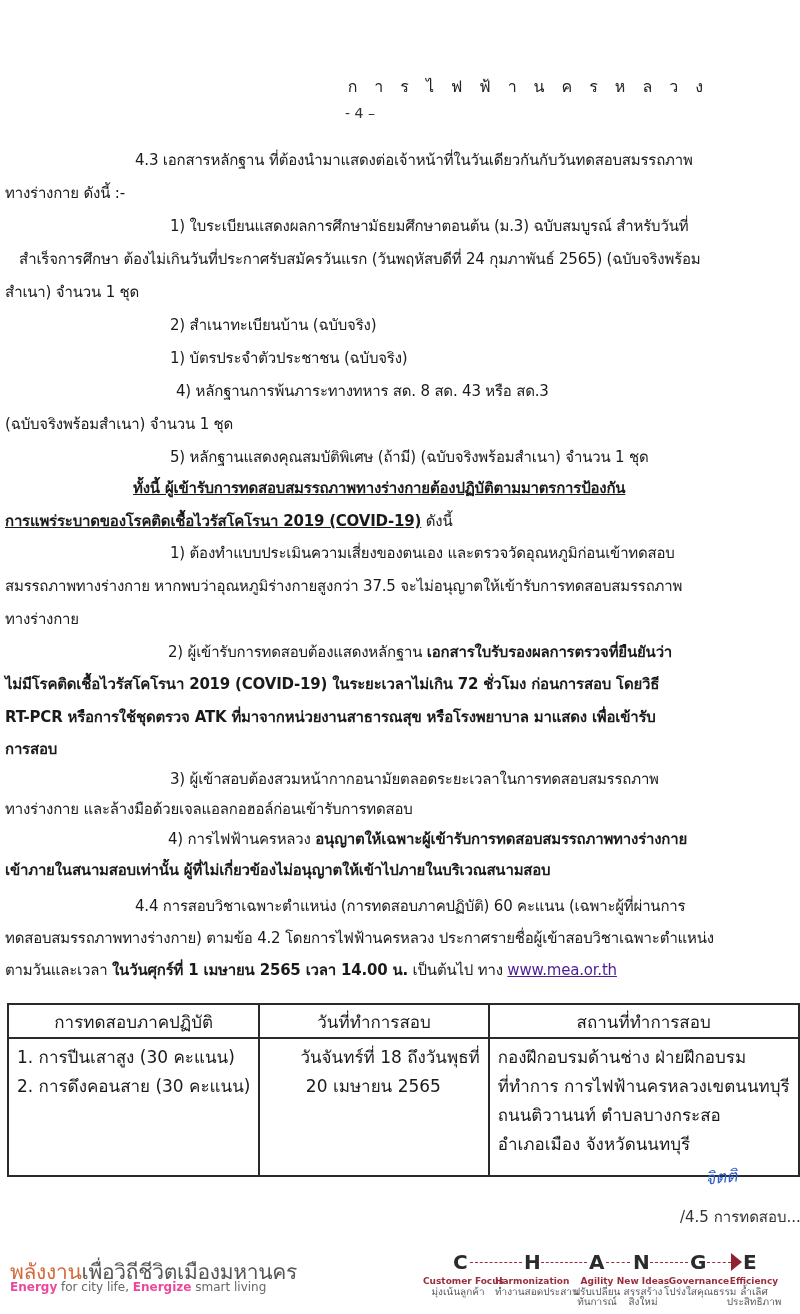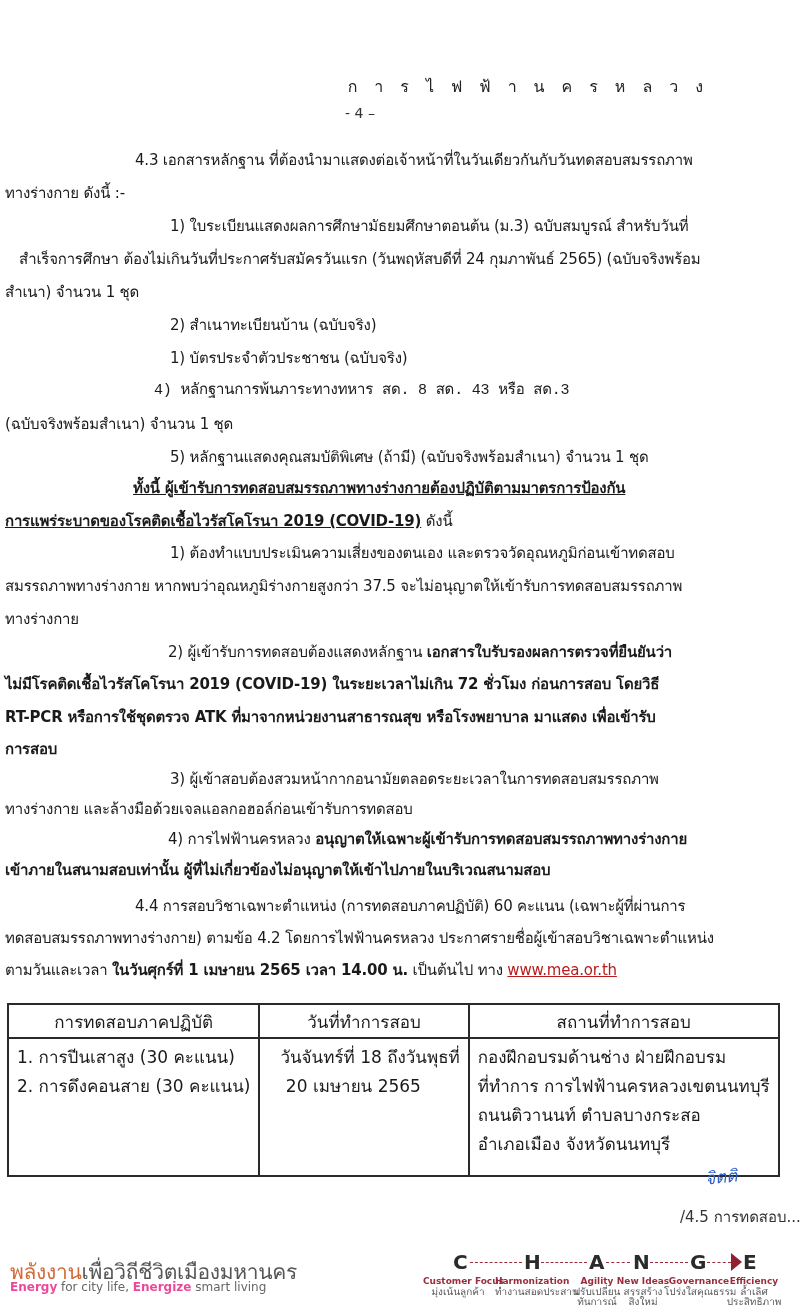--- a/index.html
+++ b/index.html
@@ -5,21 +5,21 @@
     html, body { margin: 0; padding: 0; background: #ffffff; }
     body {
       width: 800px; height: 1314px; position: relative; overflow: hidden;
       font-family: "DejaVu Sans", "Liberation Sans", sans-serif;
       color: #1a1a1a;
     }
     .abs { position: absolute; white-space: nowrap; }
     .line { font-size: 15px; line-height: 20px; letter-spacing: -0.2px; }
     .bold { font-weight: bold; }
     .u { text-decoration: underline; }
-    .link { color: #b91c1c; text-decoration: underline; }
+    .link { color: #4c1d95; text-decoration: underline; }
     .header-title {
       left: 0; width: 720px; text-align: right; top: 74px;
       font-size: 16px; letter-spacing: 17px; color: #222;
     }
     .header-page { left: 0; width: 720px; text-align: center; top: 105px; font-size: 14px; color: #333; }
 
     table.exam {
       position: absolute; left: 7px; top: 1003px; width: 628px;
       border-collapse: collapse; font-size: 17px;
     }
@@ -56,21 +56,21 @@
 <div class="abs header-title">การไฟฟ้านครหลวง</div>
 <div class="abs header-page">- 4 –</div>
 
 <div class="abs line" style="left:135px; top:150px;">4.3  เอกสารหลักฐาน ที่ต้องนำมาแสดงต่อเจ้าหน้าที่ในวันเดียวกันกับวันทดสอบสมรรถภาพ</div>
 <div class="abs line" style="left:5px; top:183px;">ทางร่างกาย ดังนี้ :-</div>
 <div class="abs line" style="left:170px; top:216px;">1)  ใบระเบียนแสดงผลการศึกษามัธยมศึกษาตอนต้น (ม.3) ฉบับสมบูรณ์ สำหรับวันที่</div>
 <div class="abs line" style="left:13px; top:249px;margin-left:6px;">สำเร็จการศึกษา ต้องไม่เกินวันที่ประกาศรับสมัครวันแรก (วันพฤหัสบดีที่ 24 กุมภาพันธ์ 2565) (ฉบับจริงพร้อม</div>
 <div class="abs line" style="left:5px; top:282px;">สำเนา) จำนวน 1 ชุด</div>
 <div class="abs line" style="left:170px; top:315px;">2)  สำเนาทะเบียนบ้าน (ฉบับจริง)</div>
 <div class="abs line" style="left:170px; top:348px;">1)  บัตรประจำตัวประชาชน (ฉบับจริง)</div>
-<div class="abs line" style="left:154px; top:381px;font-family:Liberation Mono, monospace;">4)  หลักฐานการพ้นภาระทางทหาร สด. 8 สด. 43 หรือ สด.3</div>
+<div class="abs line" style="left:176px; top:381px;">4)  หลักฐานการพ้นภาระทางทหาร สด. 8 สด. 43 หรือ สด.3</div>
 <div class="abs line" style="left:5px; top:414px;">(ฉบับจริงพร้อมสำเนา) จำนวน 1 ชุด</div>
 <div class="abs line" style="left:170px; top:447px;">5)  หลักฐานแสดงคุณสมบัติพิเศษ (ถ้ามี) (ฉบับจริงพร้อมสำเนา) จำนวน 1 ชุด</div>
 
 <div class="abs line bold u" style="left:133px; top:478px;">ทั้งนี้  ผู้เข้ารับการทดสอบสมรรถภาพทางร่างกายต้องปฏิบัติตามมาตรการป้องกัน</div>
 <div class="abs line" style="left:5px; top:511px;">
   <span class="bold u">การแพร่ระบาดของโรคติดเชื้อไวรัสโคโรนา 2019 (COVID-19)</span><span> ดังนี้</span>
 </div>
 <div class="abs line" style="left:170px; top:543px;">1) ต้องทำแบบประเมินความเสี่ยงของตนเอง และตรวจวัดอุณหภูมิก่อนเข้าทดสอบ</div>
 <div class="abs line" style="left:5px; top:576px;">สมรรถภาพทางร่างกาย หากพบว่าอุณหภูมิร่างกายสูงกว่า 37.5 จะไม่อนุญาตให้เข้ารับการทดสอบสมรรถภาพ</div>
 <div class="abs line" style="left:5px; top:609px;">ทางร่างกาย</div>
@@ -100,21 +100,21 @@
       <th style="width:232px;">วันที่ทำการสอบ</th>
       <th>สถานที่ทำการสอบ</th>
     </tr>
   </thead>
   <tbody>
     <tr>
       <td>
         <div class="cell-line">1. การปีนเสาสูง     (30 คะแนน)</div>
         <div class="cell-line">2. การดึงคอนสาย  (30 คะแนน)</div>
       </td>
-      <td style="padding-left:20px;">
+      <td style="padding-left:40px;">
         <div class="cell-line">วันจันทร์ที่ 18 ถึงวันพุธที่</div>
         <div class="cell-line" style="white-space:pre;"> 20 เมษายน 2565</div>
       </td>
       <td>
         <div class="cell-line">กองฝึกอบรมด้านช่าง ฝ่ายฝึกอบรม</div>
         <div class="cell-line">ที่ทำการ การไฟฟ้านครหลวงเขตนนทบุรี</div>
         <div class="cell-line">ถนนติวานนท์ ตำบลบางกระสอ</div>
         <div class="cell-line">อำเภอเมือง  จังหวัดนนทบุรี</div>
       </td>
     </tr>

